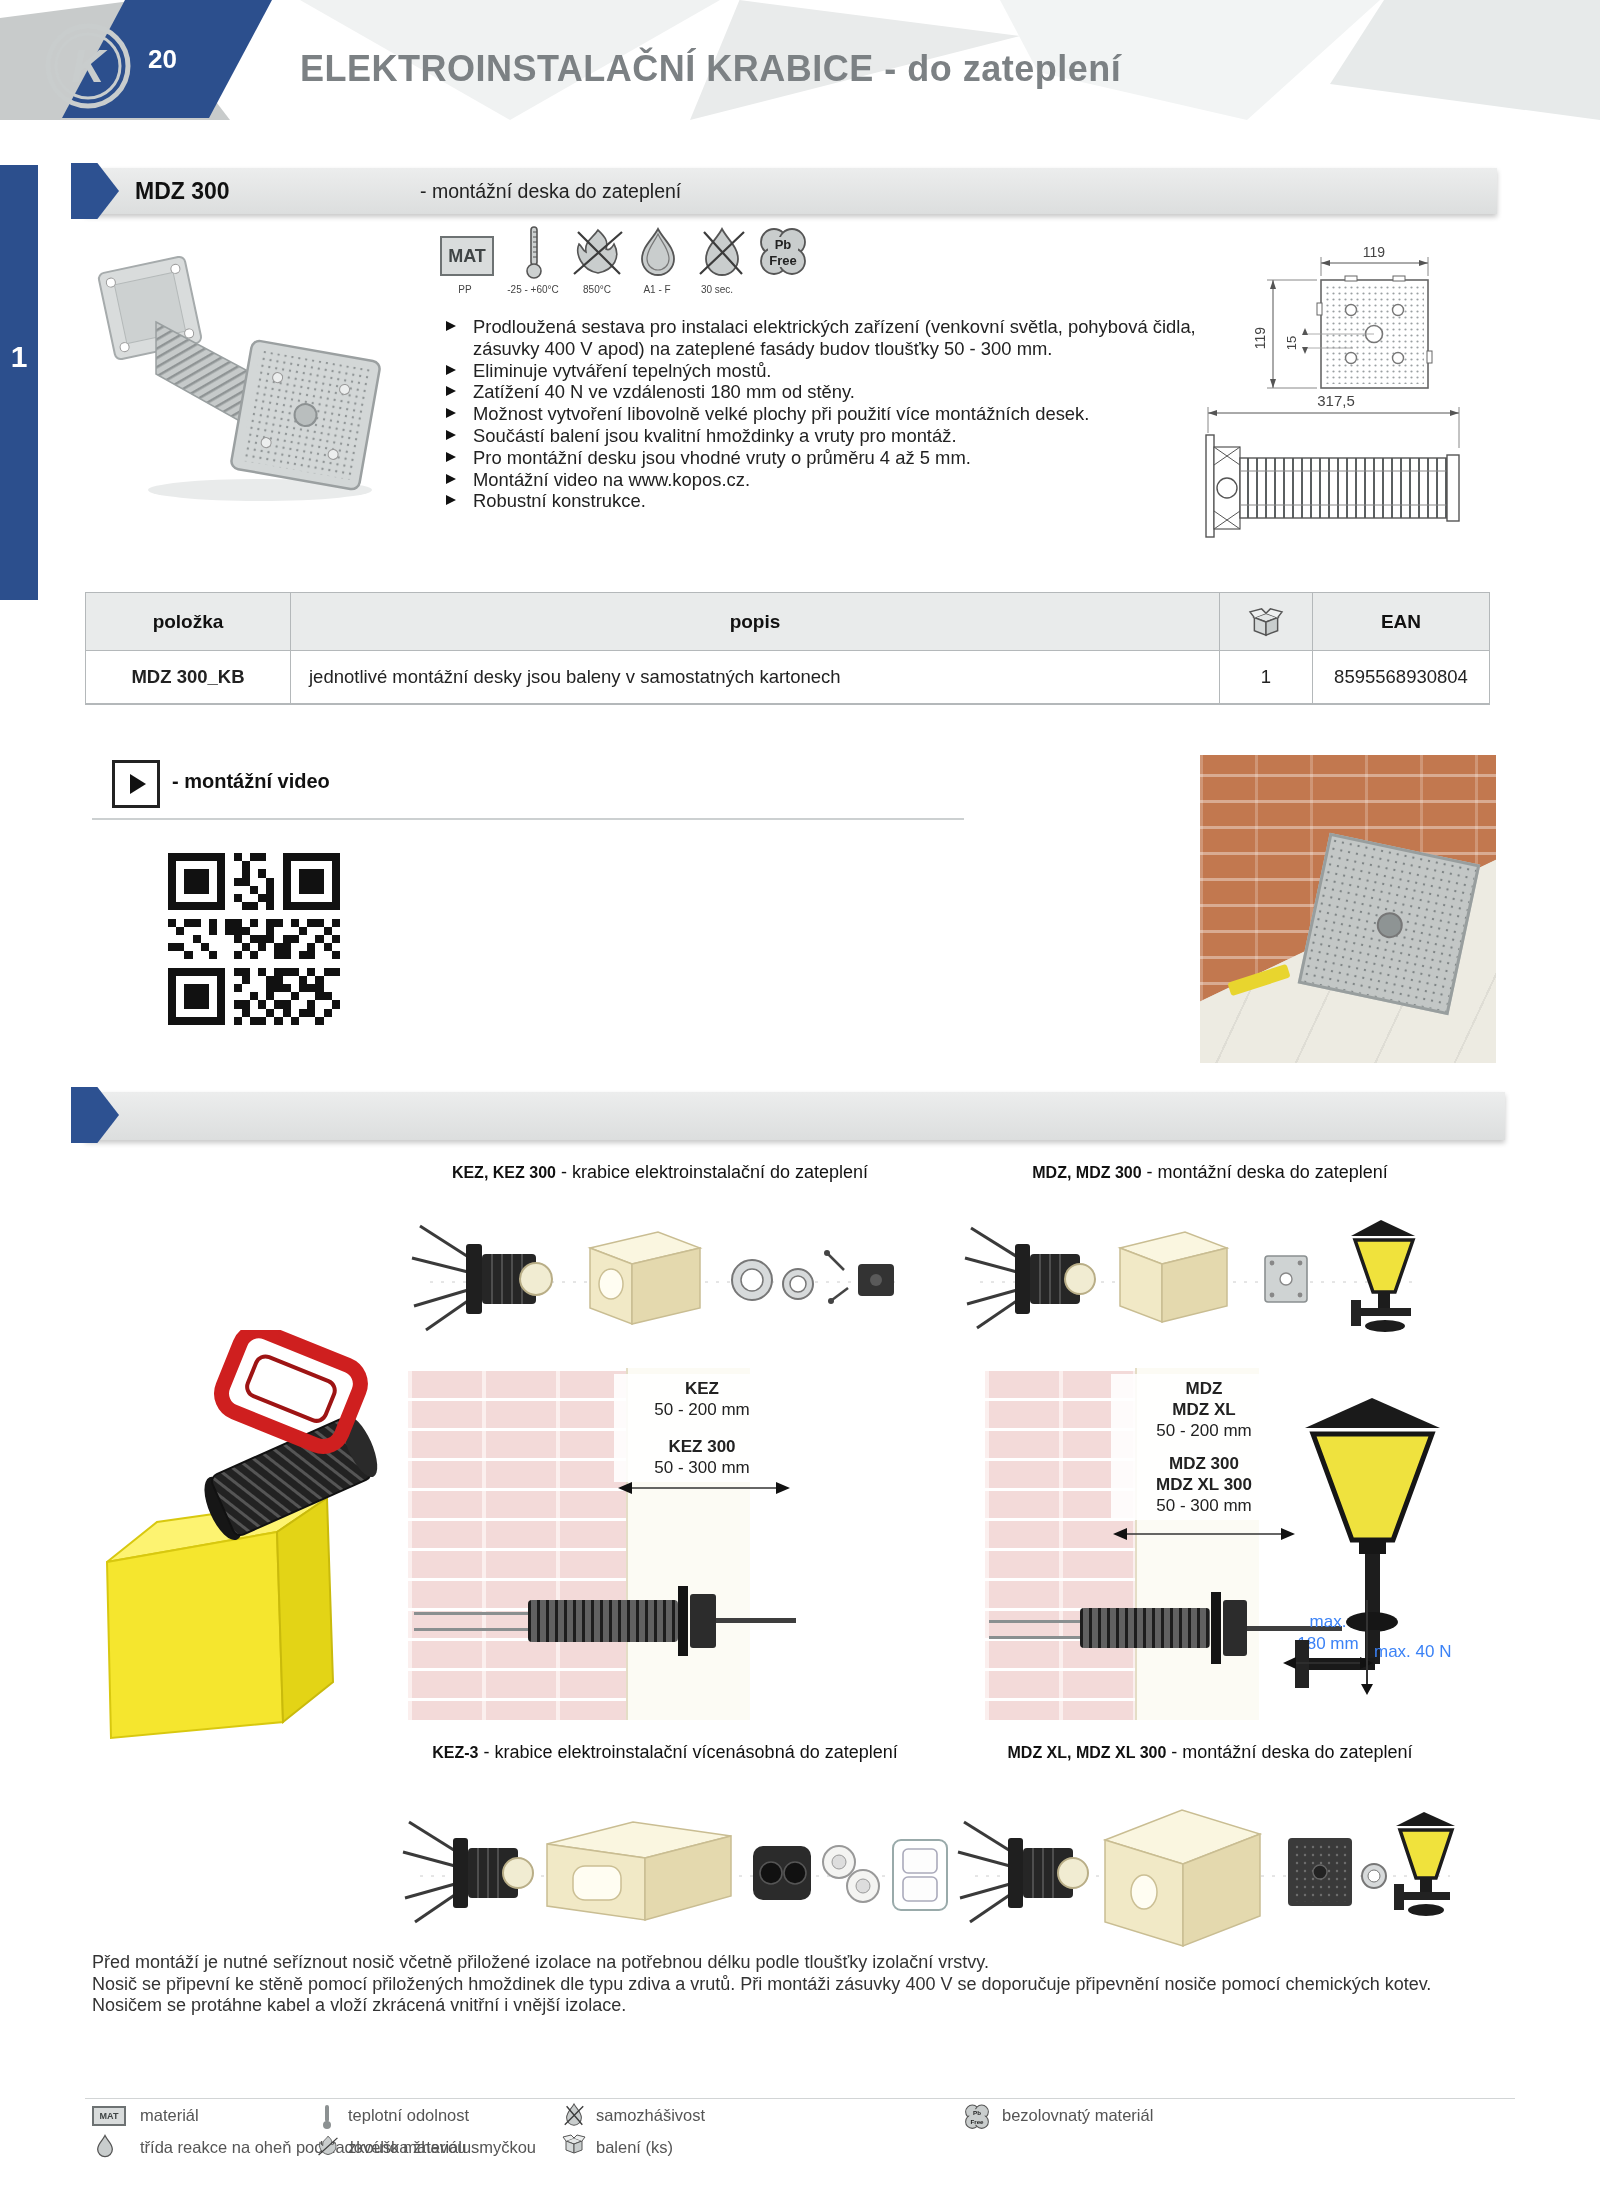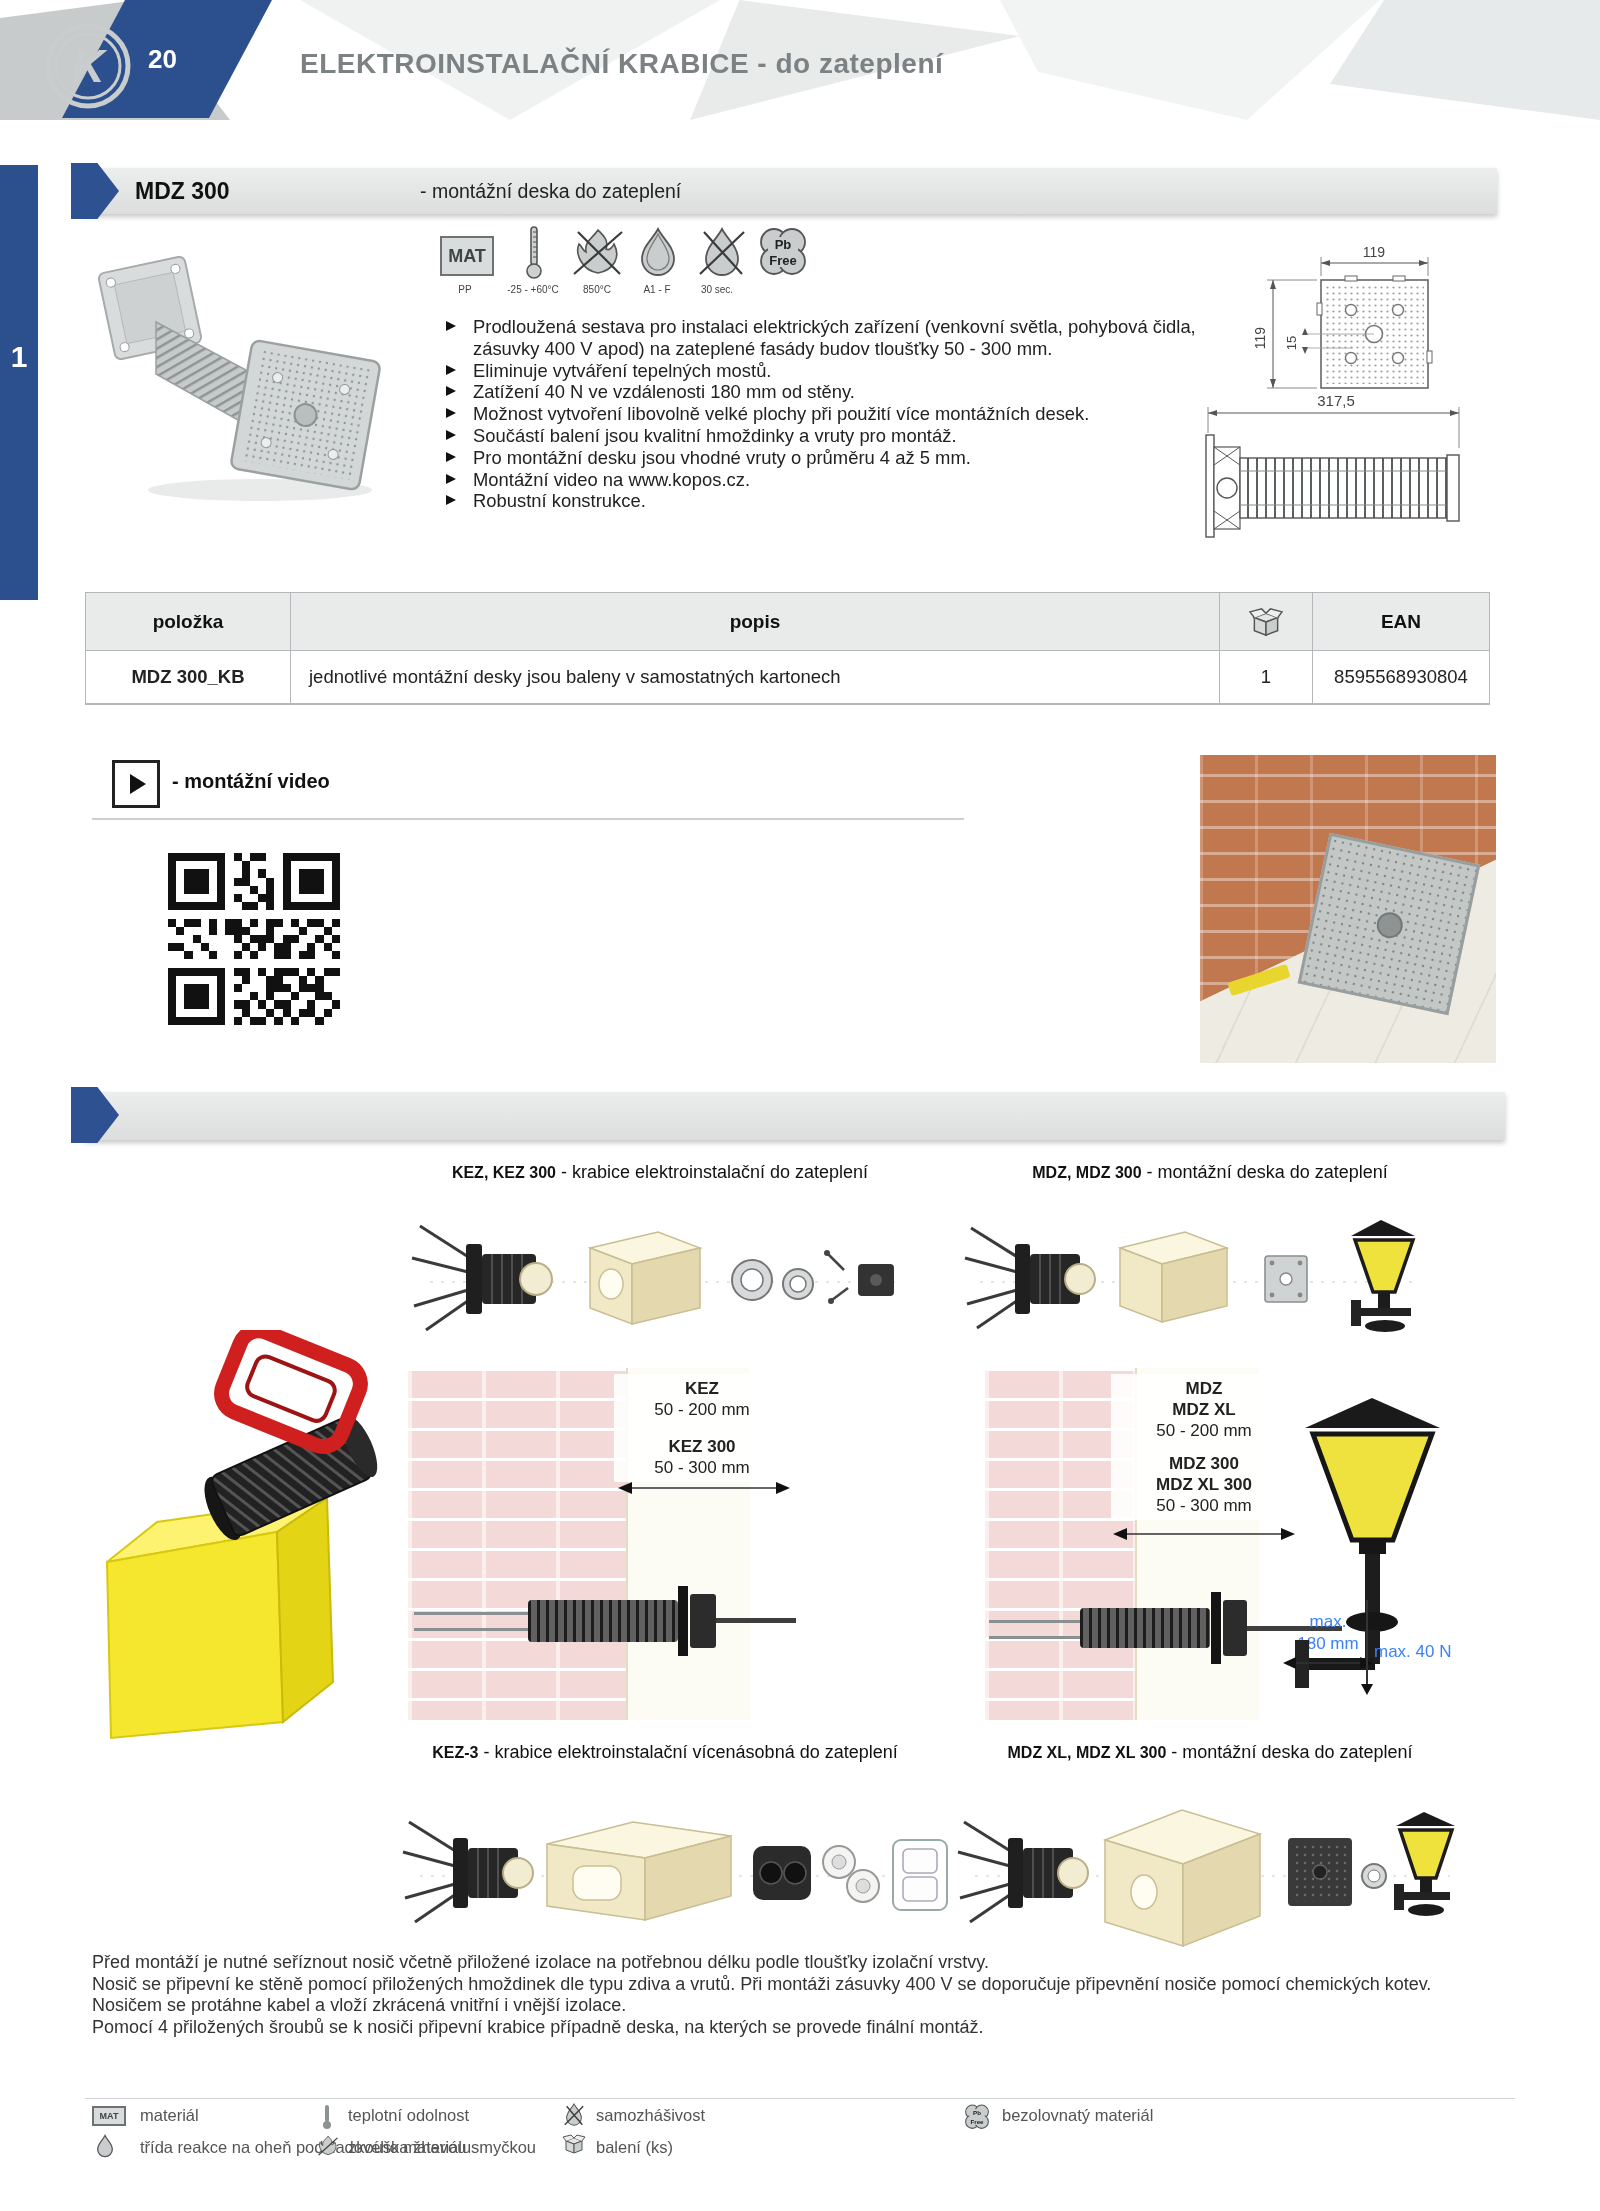--- a/index.html
+++ b/index.html
@@ -6,21 +6,21 @@
   .page{position:relative;width:1600px;height:2211px;background:#fff;
         font-family:"Liberation Sans",sans-serif;color:#222;overflow:hidden;}
   .abs{position:absolute;}
 
   
   .hdr-tri{position:absolute;top:0;}
   .logo-wrap{position:absolute;left:40px;top:18px;width:96px;height:96px;}
   .pagenum{position:absolute;left:62px;top:0;width:210px;height:118px;background:#2c4f8d;
            clip-path:polygon(30% 0,100% 0,70% 100%,0 100%);}
   .pagenum span{position:absolute;left:86px;top:44px;color:#fff;font-size:26px;font-weight:bold;}
-  .page-title{position:absolute;left:300px;top:48px;font-size:28px;color:#7c8184;letter-spacing:.5px;}
+  .page-title{position:absolute;left:300px;top:48px;font-size:36px;color:#7c8184;letter-spacing:.5px;}
   .page-title .b{font-weight:bold;}
   .page-title .r{font-weight:bold;}
   .side-tab{position:absolute;left:0;top:165px;width:38px;height:435px;background:#2c4f8d;}
   .side-tab span{position:absolute;left:0;width:38px;top:175px;text-align:center;color:#fff;font-size:30px;font-weight:bold;}
 
   
   .bar{position:absolute;background:linear-gradient(#eceded,#dcdede);box-shadow:0 3px 5px rgba(0,0,0,.22);}
   .bar .arrow{position:absolute;left:-14px;top:-5px;width:48px;height:56px;background:#2d5191;
               clip-path:polygon(0 0,55% 0,100% 50%,55% 100%,0 100%);}
   .mdz-bar{left:85px;top:168px;width:1412px;height:46px;}
@@ -662,21 +662,20 @@
     <rect x="470" y="98" width="12" height="14" fill="#1c1c1c"></rect>
     <rect x="452" y="112" width="48" height="8" fill="#222"></rect>
     <rect x="444" y="104" width="10" height="26" fill="#232323"></rect>
     <ellipse cx="476" cy="130" rx="18" ry="6" fill="#1c1c1c"></ellipse>
   </svg>
 
   <div class="notes">
     <div>Před montáží je nutné seříznout nosič včetně přiložené izolace na potřebnou délku podle tloušťky izolační vrstvy.</div>
     <div>Nosič se připevní ke stěně pomocí přiložených hmoždinek dle typu zdiva a vrutů. Při montáži zásuvky 400 V se doporučuje připevnění nosiče pomocí chemických kotev.</div>
     <div>Nosičem se protáhne kabel a vloží zkrácená vnitřní i vnější izolace.</div>
-    <div>Pomocí 4 přiložených šroubů se k nosiči připevní krabice případně deska, na kterých se provede finální montáž.</div>
   </div>
 
   <div class="foot-rule"></div>
 
   <div class="lg-icon matbox" style="left:92px;top:2106px;width:30px;height:16px;font-size:9px;">
     <span>MAT</span>
   </div>
   <div class="lg-label" style="left:140px;top:2106px;">materiál</div>
 
   <svg class="lg-icon" style="left:94px;top:2134px;" width="22" height="26" viewBox="0 0 24 27">

